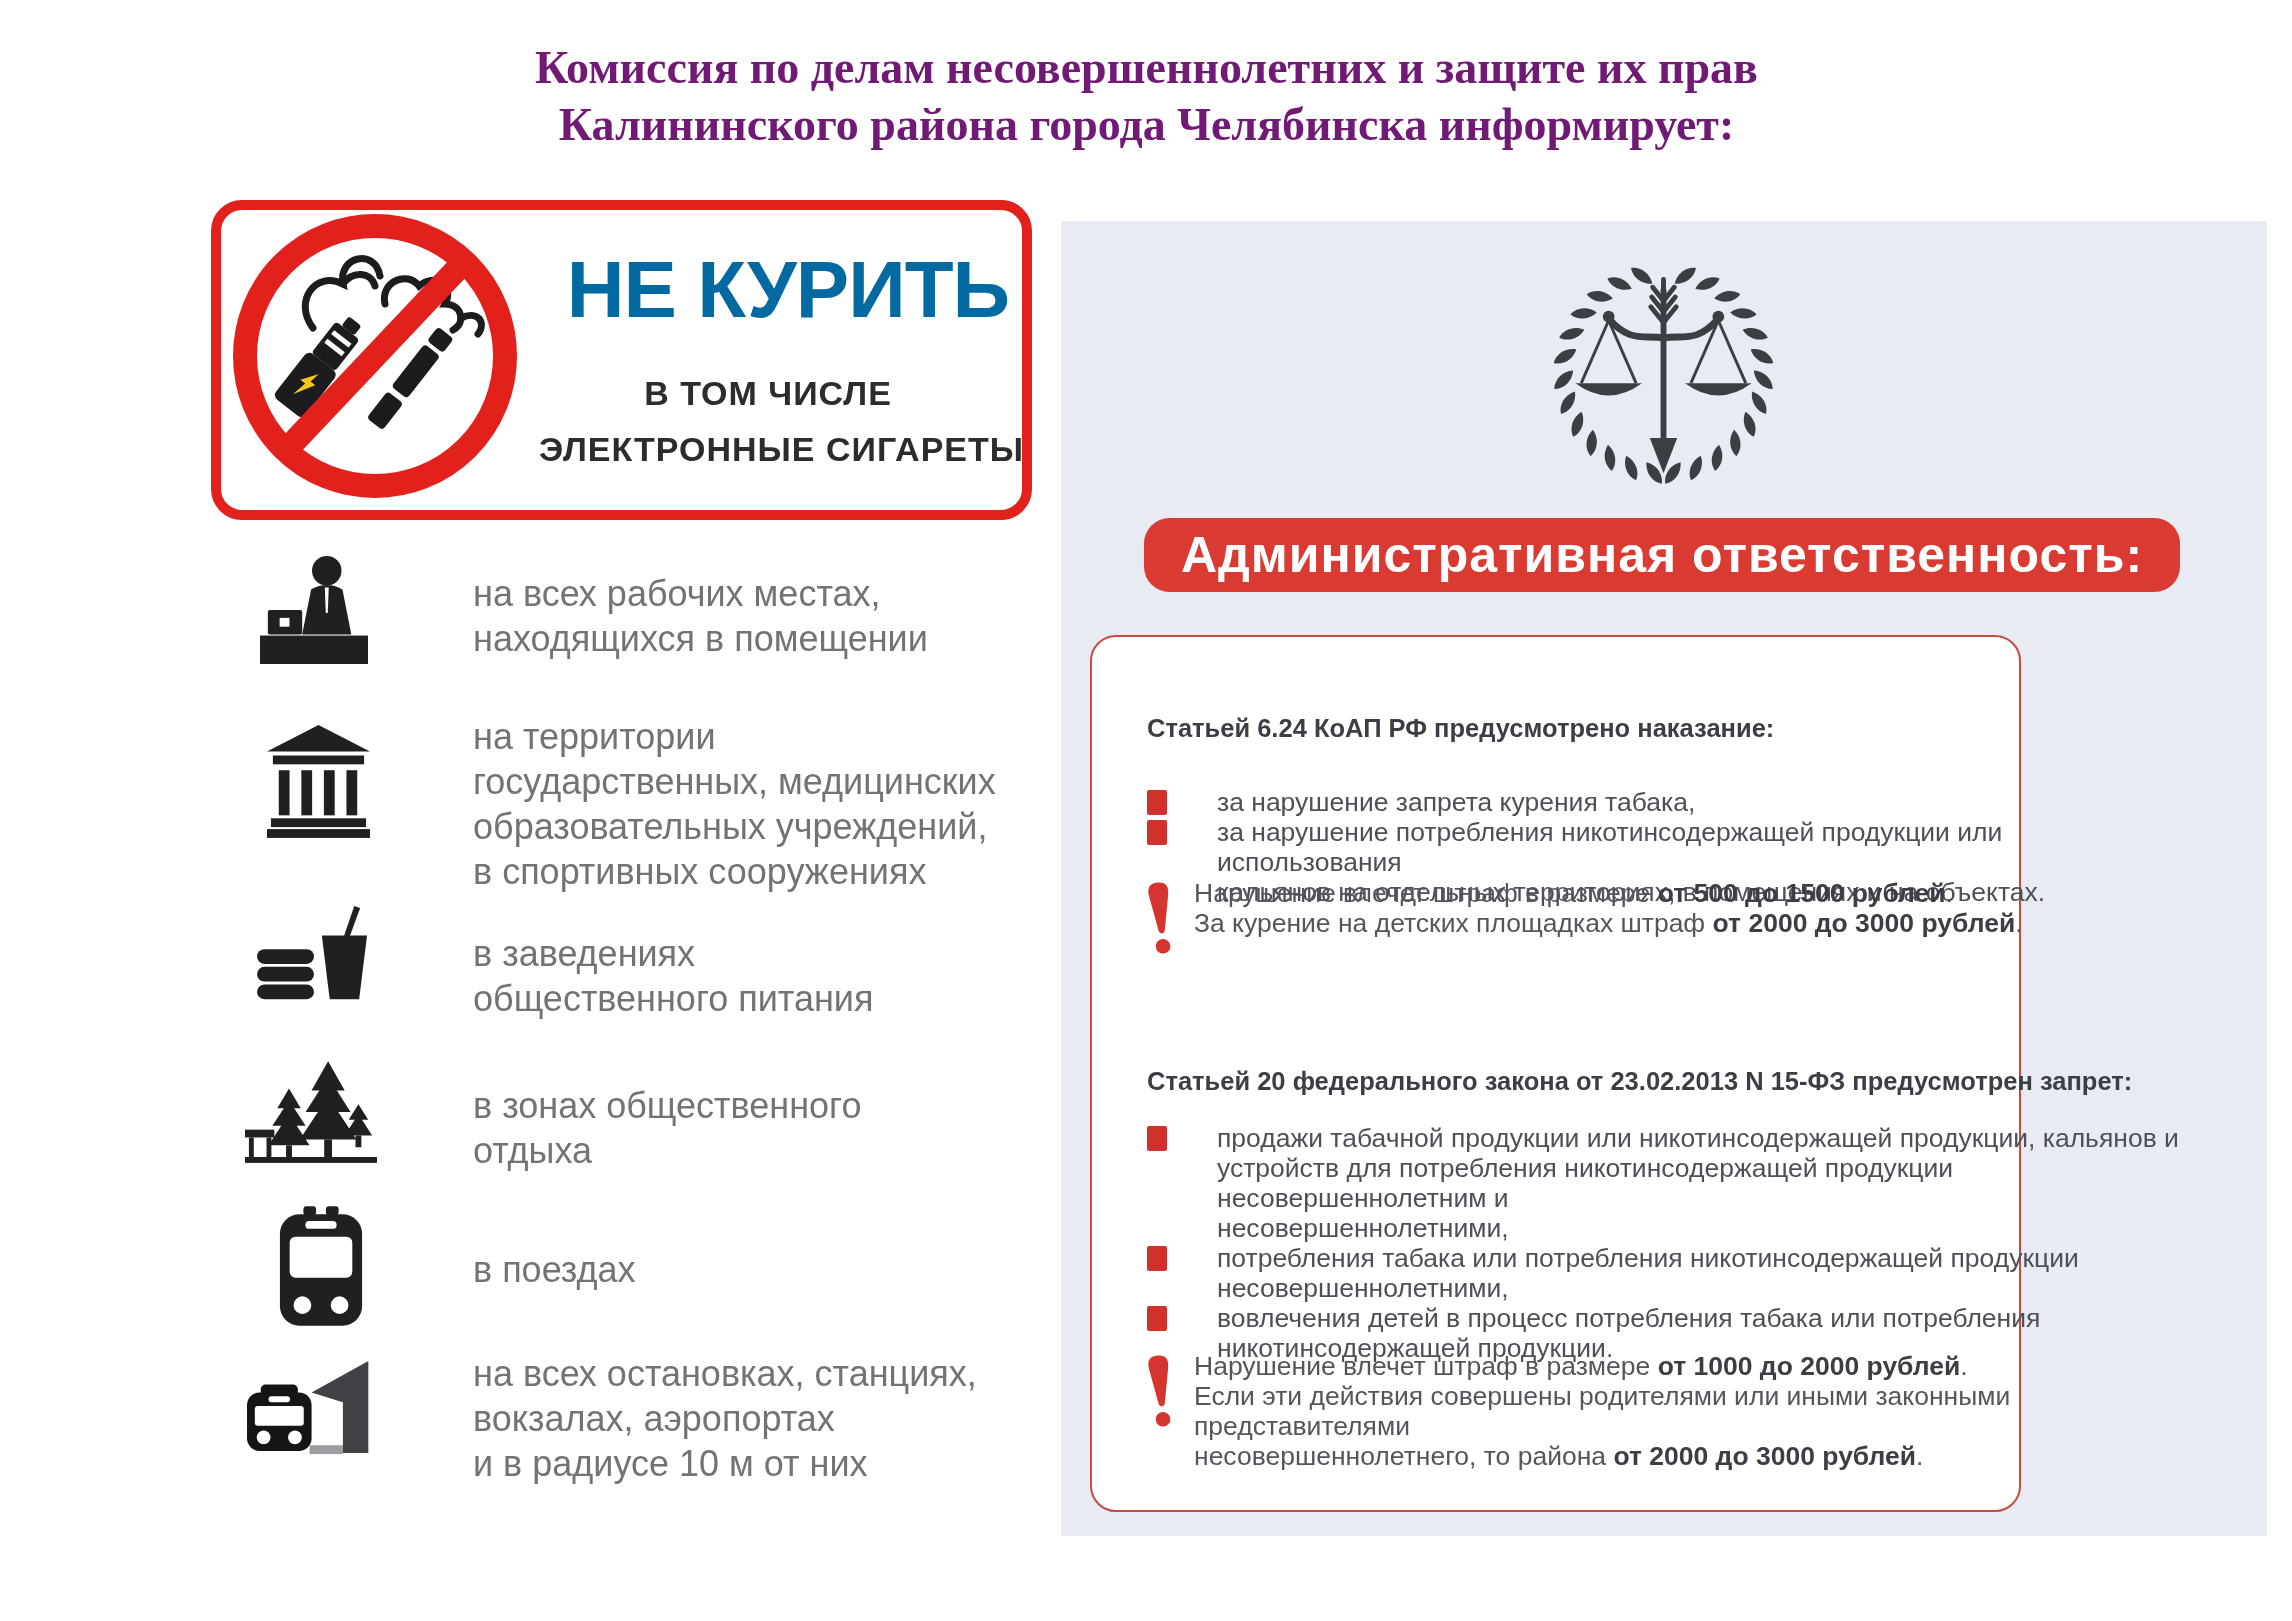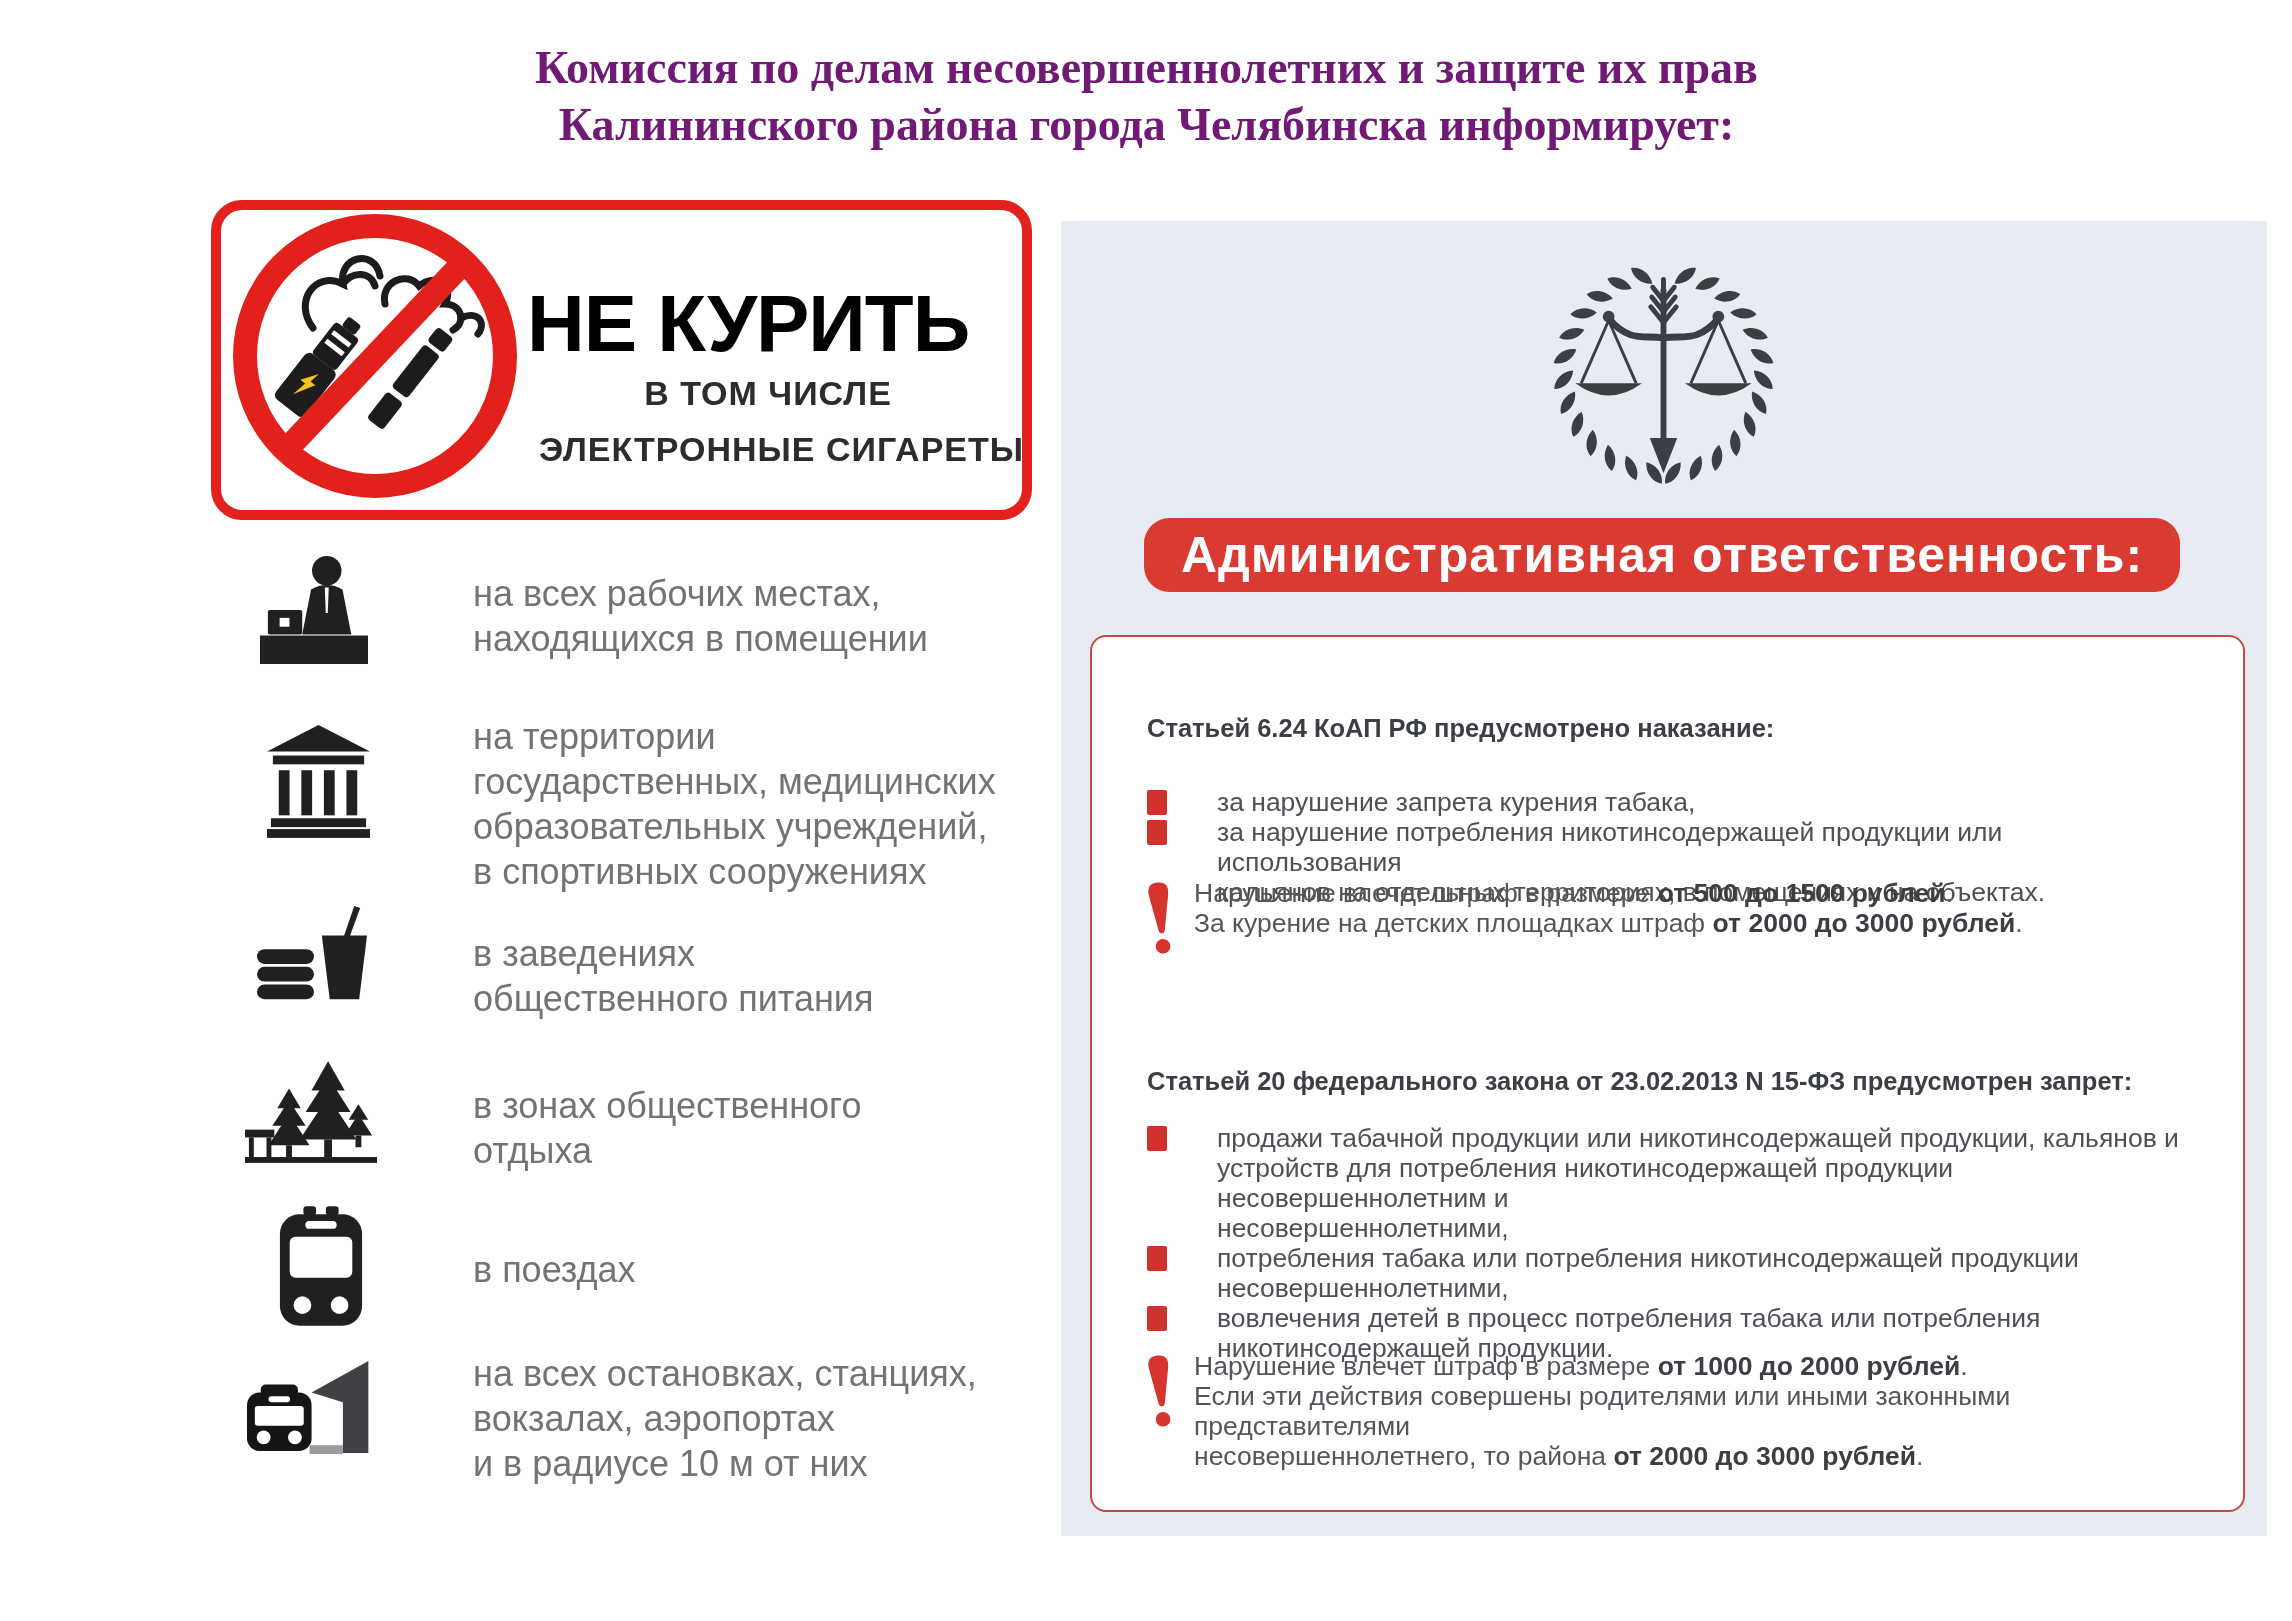--- a/index.html
+++ b/index.html
@@ -9,41 +9,41 @@
   
   .page-title{position:absolute;left:0;top:39px;width:2293px;text-align:center;
     font-family:"Liberation Serif",serif;font-weight:700;font-size:46px;line-height:57px;
     color:#701a75;white-space:pre-line;}
 
   
   .sign{position:absolute;left:211px;top:200px;width:821px;height:320px;background:#fff;
     border:10.8px solid #e3211c;border-radius:31px;box-sizing:border-box;}
   .sign-emblem{position:absolute;left:3.9px;top:-3.9px;width:300px;height:300px;}
   .sign-text{position:absolute;left:306px;top:0;width:482px;height:100%;}
-  .sign-title{position:absolute;top:39px;left:0;width:100%;text-align:left;
-    color:#000000;font-weight:700;font-size:80px;letter-spacing:-1px;line-height:82px;white-space:nowrap;margin-top:34px;}
+  .sign-title{position:absolute;top:39px;left:0;width:100%;text-align:right;
+    color:#0369a1;font-weight:700;font-size:80px;letter-spacing:-1px;line-height:82px;white-space:nowrap;}
   .sign-sub1{position:absolute;top:164px;left:0;width:100%;text-align:center;
     color:#2c2c2e;font-weight:700;font-size:34px;letter-spacing:1px;white-space:nowrap;}
   .sign-sub2{position:absolute;top:220px;left:12px;width:100%;
     color:#2c2c2e;font-weight:700;font-size:34px;letter-spacing:1px;white-space:nowrap;}
 
   
   .loc-icon{position:absolute;}
   .loc-text{position:absolute;left:473px;width:588px;color:#737373;font-size:36px;
     line-height:45px;white-space:pre-line;}
   .loc-icon svg{display:block;}
 
   
   .panel{position:absolute;left:1061px;top:221px;width:1206px;height:1315px;background:#e8ebf2;}
   .wreath{position:absolute;left:485px;top:24.5px;width:235px;height:245px;}
   .banner{position:absolute;left:83px;top:297px;width:1036px;height:74px;background:#d93a31;
     border-radius:25.5px;display:flex;align-items:center;justify-content:center;
     color:#ffffff;font-weight:700;font-size:50px;letter-spacing:1px;white-space:nowrap;}
-  .law-box{position:absolute;left:29px;top:414px;width:1155px;height:877px;background:#ffffff;
-    border:2.9px solid #c64a43;border-radius:16px;box-sizing:border-box;}
+  .law-box{position:absolute;left:29px;top:414px;width:931px;height:877px;background:#ffffff;
+    border:2.9px solid #c64a43;border-radius:26px;box-sizing:border-box;}
 
   .lb-heading{position:absolute;left:55px;width:1039px;color:#3b3e45;font-weight:700;
     font-size:25.5px;line-height:30px;}
   .lb-bullets{position:absolute;left:55px;width:1039px;}
   .bullet-row{position:relative;padding-left:70px;color:#4e5057;font-size:26.5px;line-height:30px;}
   .bullet-mark{position:absolute;left:0;top:2.9px;width:19.6px;height:25.5px;background:#d0312d;border-radius:2px;}
   .bullet-lines{white-space:pre-line;}
   .lb-note{position:absolute;left:55px;width:1054px;padding-left:47px;box-sizing:border-box;
     color:#54565c;font-size:26.5px;line-height:30px;}
   .lb-note b{color:#3c3e44;}

